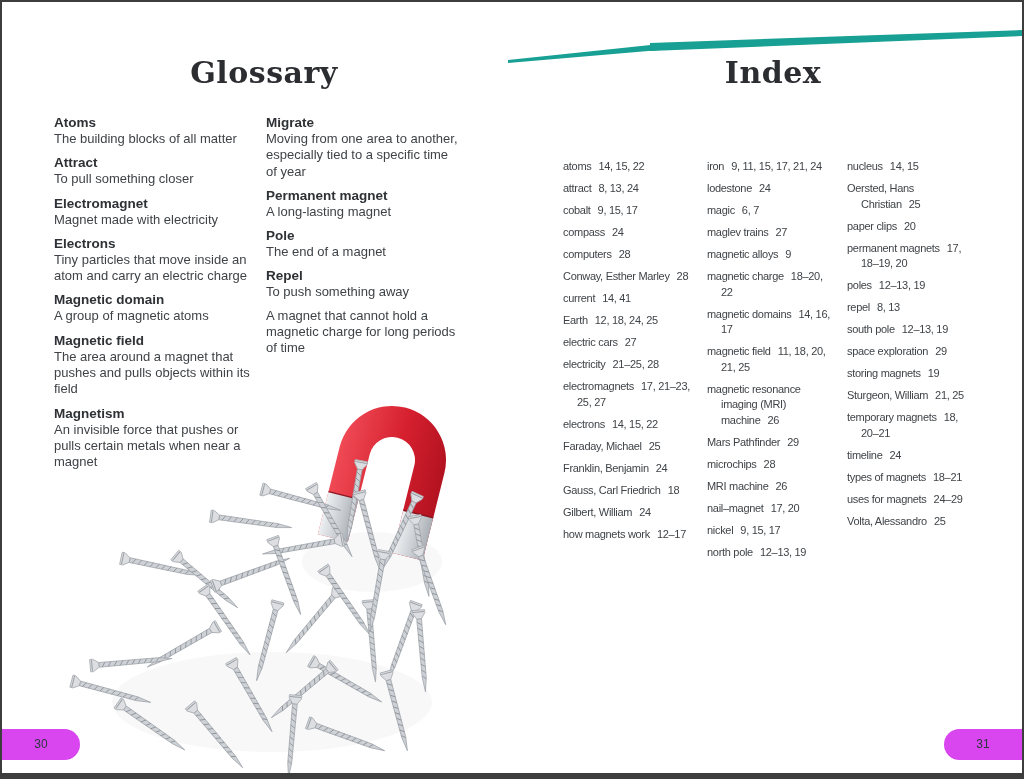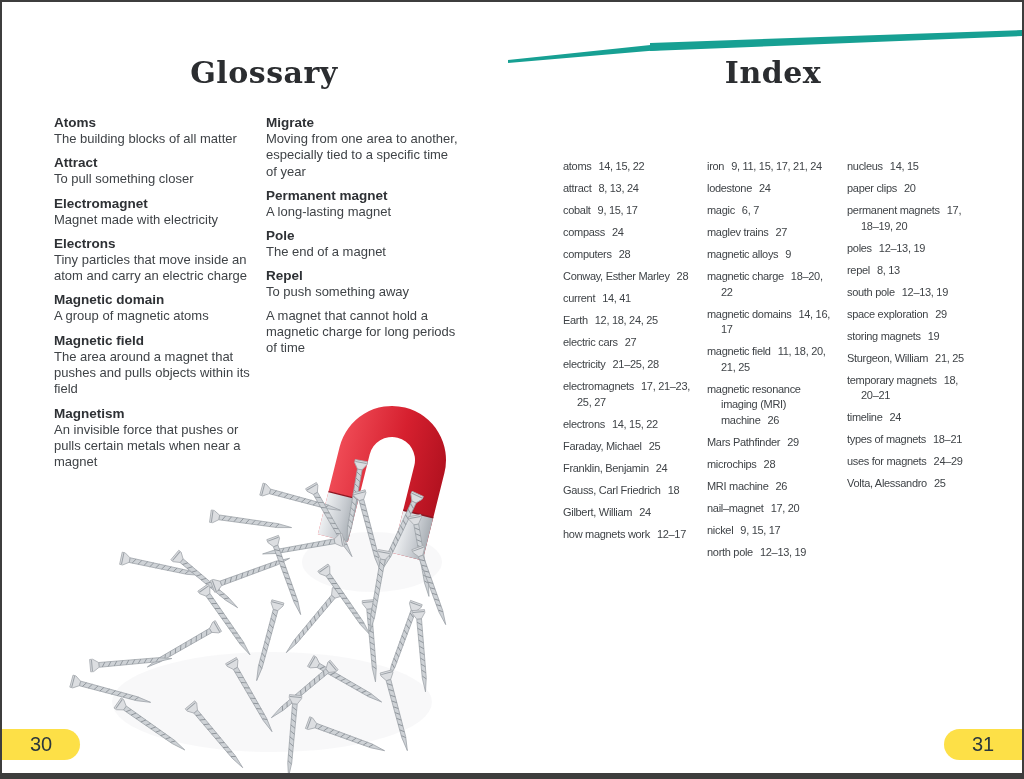--- a/index.html
+++ b/index.html
@@ -24,22 +24,22 @@
   .g-term{font-weight:700;font-size:13.5px;line-height:17px;color:#2e3135;}
 
   .i-col{position:absolute;top:113px;font-size:11px;line-height:15.5px;letter-spacing:-0.3px;margin-top:44px;}
   #i-col1{left:561px;width:128px;}
   #i-col2{left:705px;width:128px;}
   #i-col3{left:845px;width:120px;}
   .i-entry{margin-bottom:6.5px;padding-left:14px;text-indent:-14px;}
   .i-pages{margin-left:7px;}
 
   .badge{
-    position:absolute;top:727px;height:31px;width:78px;background:#fde047;
-    color:#2c373d;font-size:20px;line-height:31px;text-align:center;z-index:5;
+    position:absolute;top:727px;height:31px;width:78px;background:#d946ef;
+    color:#2c373d;font-size:12px;line-height:31px;text-align:center;z-index:5;
   }
   #badge-left{left:0;border-radius:0 17px 17px 0;}
   #badge-right{right:0;border-radius:17px 0 0 17px;}
 
   svg.layer{position:absolute;left:0;top:0;pointer-events:none;}
 </style>
 </head>
 <body>
 
 <div class="book">
@@ -330,20 +330,23 @@
         <span class="i-term">north pole</span><span class="i-pages">12–13, 19</span>
       </div>
     </div>
 
   <div class="i-col" id="i-col3">
 
       <div class="i-entry">
         <span class="i-term">nucleus</span><span class="i-pages">14, 15</span>
       </div>
 
+      <div class="i-entry">
+        <span class="i-term">Oersted, Hans Christian</span><span class="i-pages">25</span>
+      </div>
 
       <div class="i-entry">
         <span class="i-term">paper clips</span><span class="i-pages">20</span>
       </div>
 
       <div class="i-entry">
         <span class="i-term">permanent magnets</span><span class="i-pages">17, 18–19, 20</span>
       </div>
 
       <div class="i-entry">

